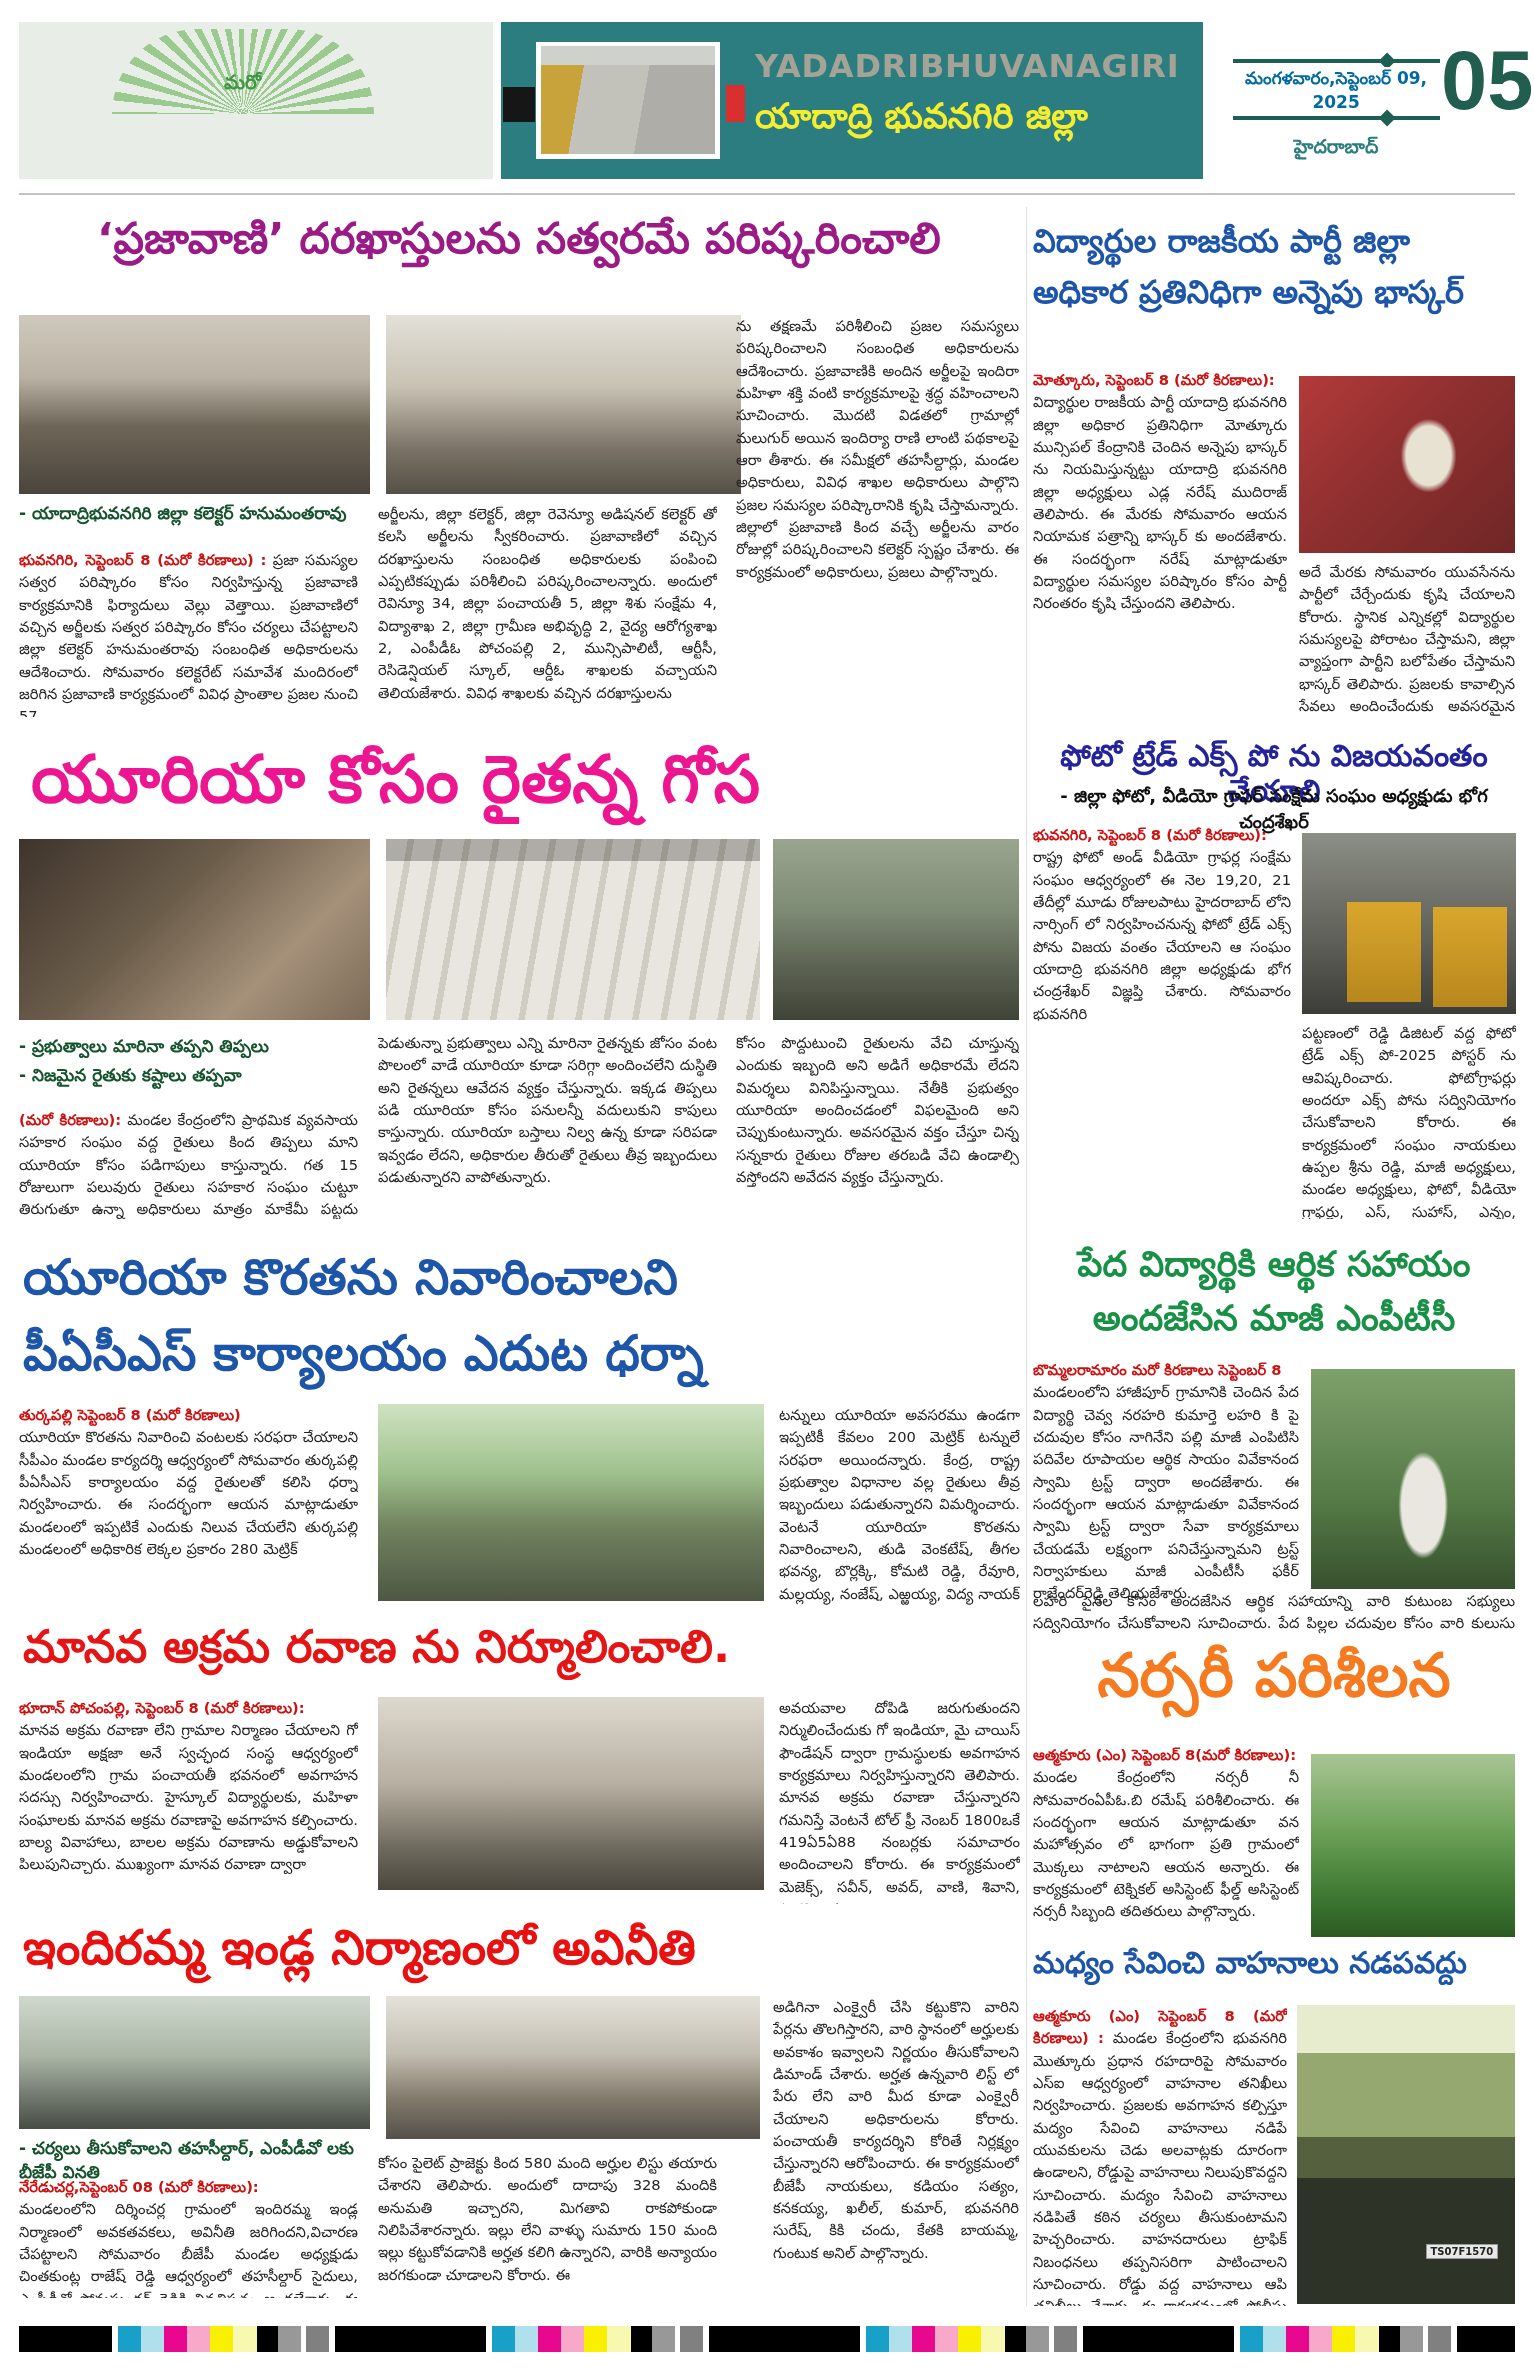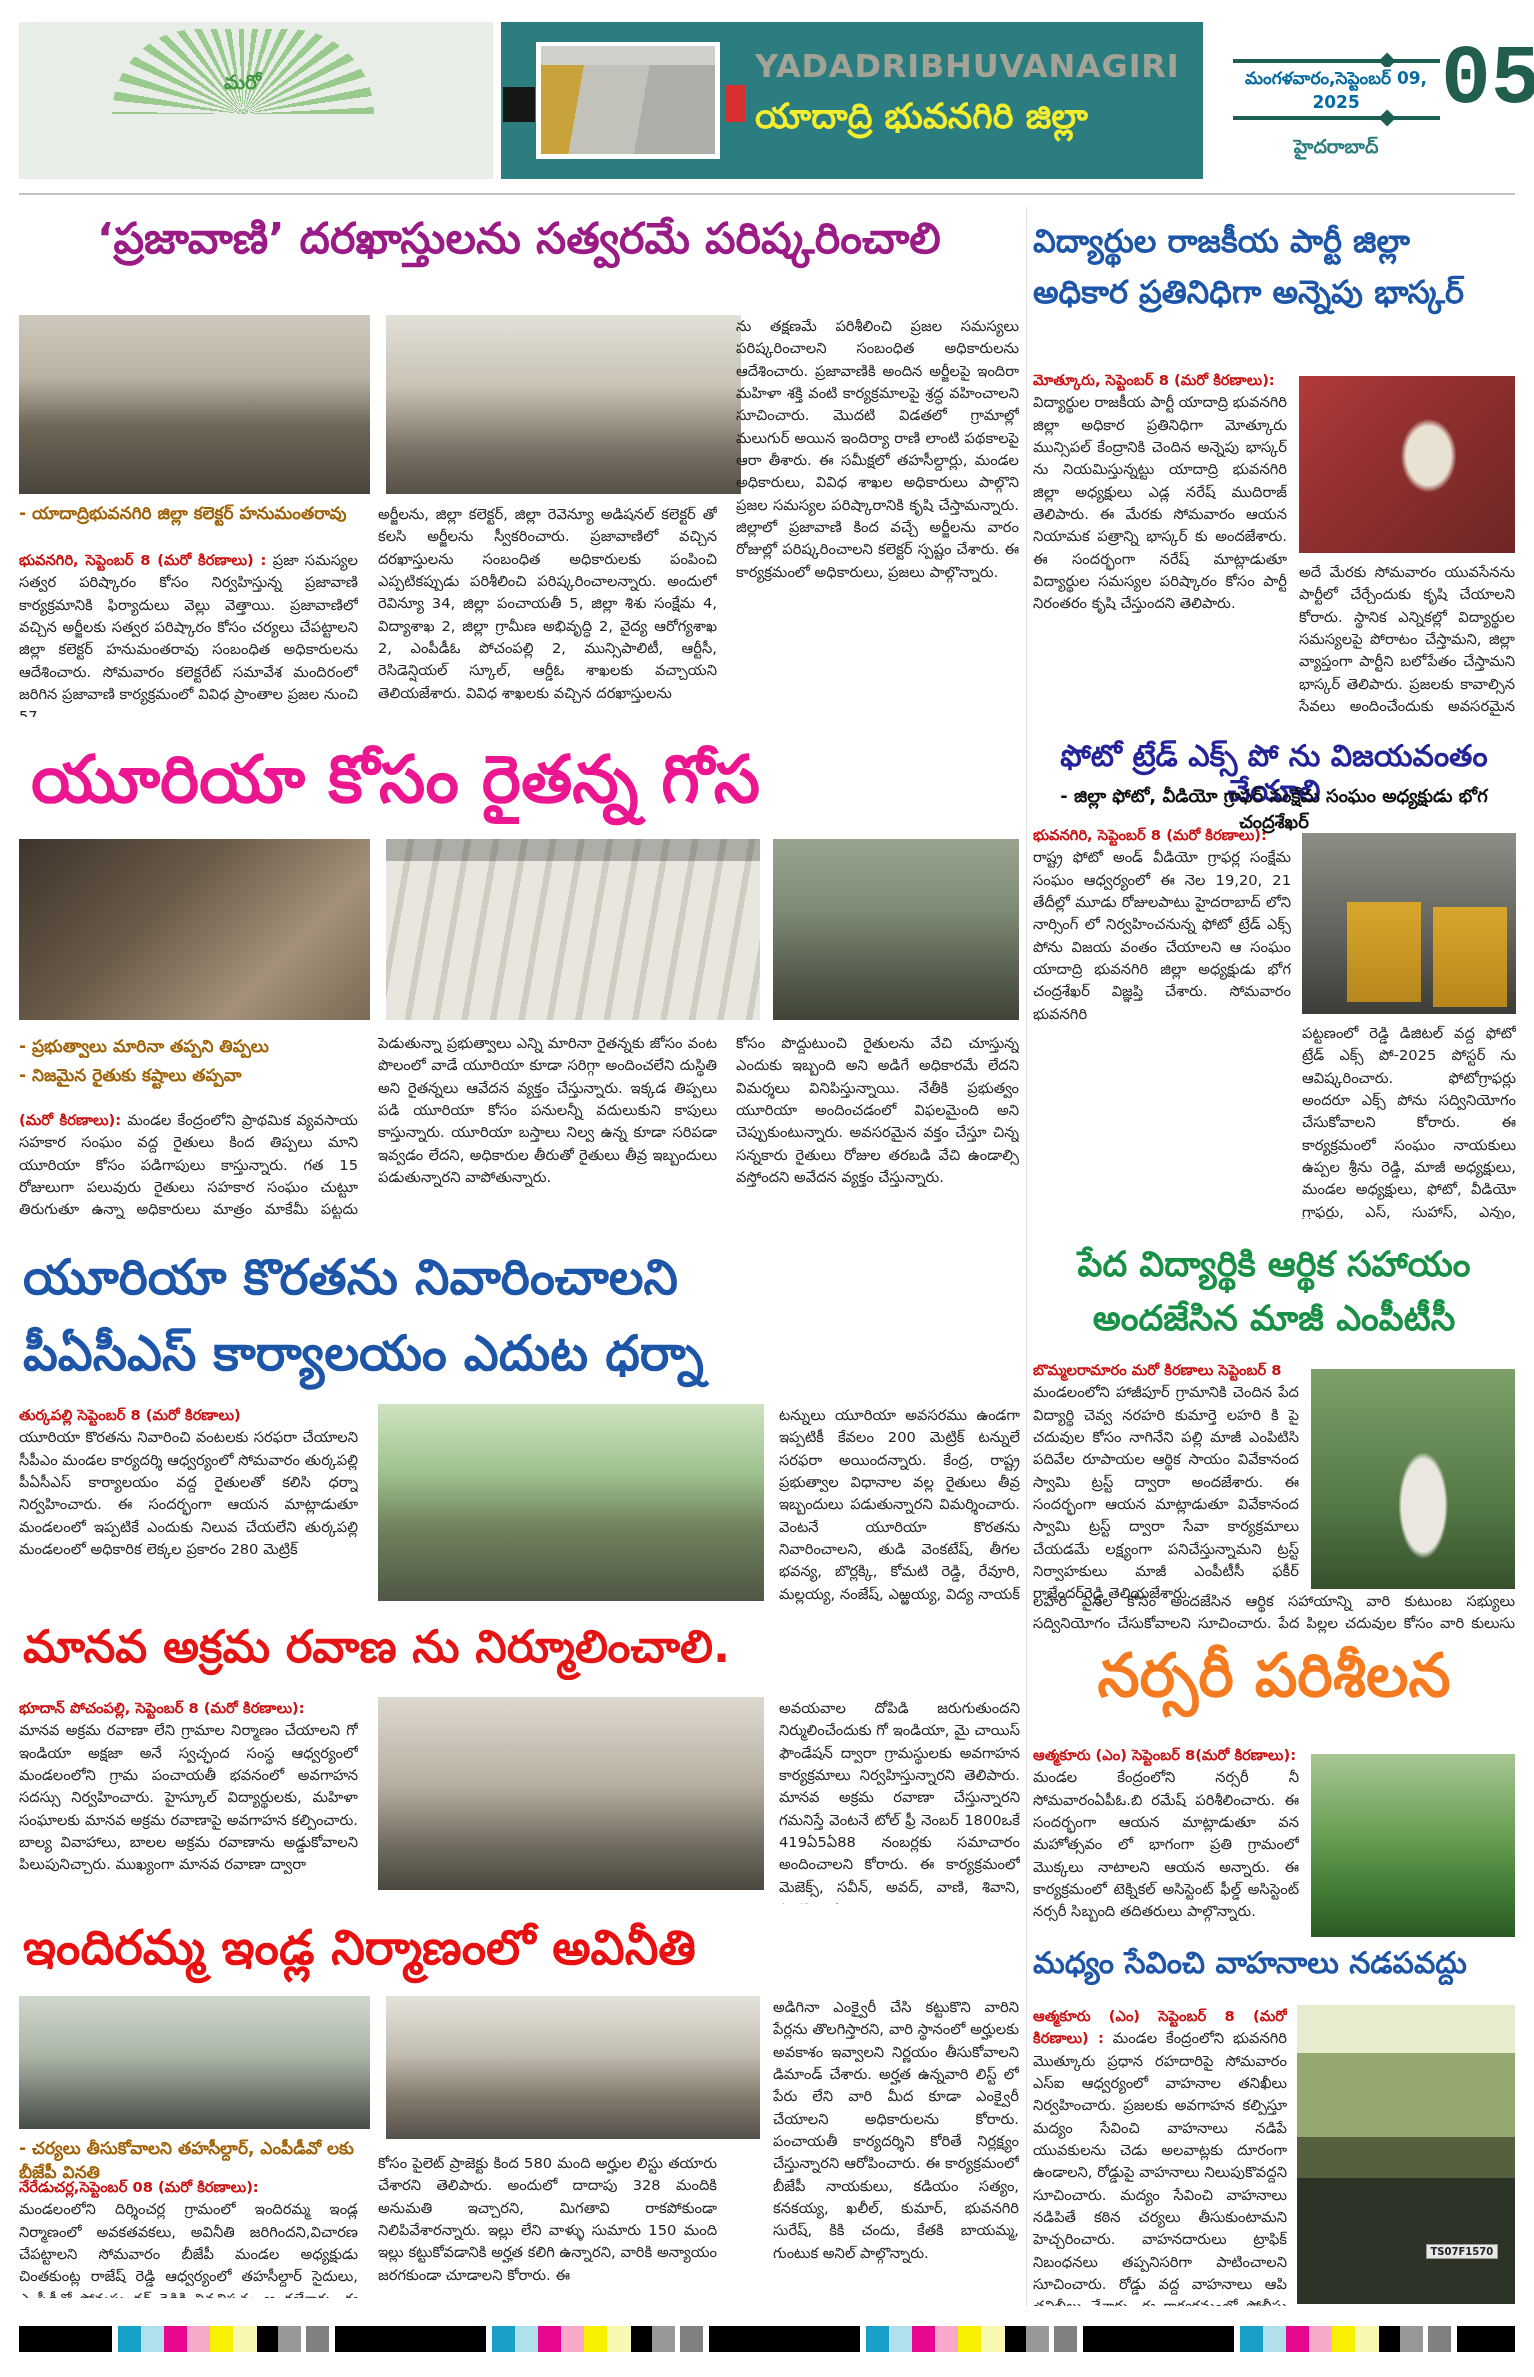--- a/index.html
+++ b/index.html
@@ -23,30 +23,30 @@
         background:linear-gradient(180deg,#cfd2cc 0 18%,rgba(0,0,0,0) 18%),
                    linear-gradient(100deg,#c8a23a 0 24%,#c2c1ba 24% 58%,#aeada7 58% 100%);}
   .b-en{left:254px;top:25px;width:432px;font-size:32px;font-weight:900;color:#a4a396;letter-spacing:0.8px;}
   .b-te{left:254px;top:74px;width:432px;font-size:35px;font-weight:900;color:#f4ee2f;}
   .dateplate{left:1211px;top:21.6px;width:305px;height:157px;background:#fff;}
   .rule{left:21.6px;width:207px;height:4.6px;background:#1d5f55;}
   .rule.r1{top:37px;} .rule.r2{top:94px;}
   .rule .diamond{position:absolute;right:46px;top:-3.9px;width:12.3px;height:12.3px;background:#1d5f55;transform:rotate(45deg);}
   .datebox{left:21.6px;top:45px;width:207px;height:46px;background:#fff;font-size:17px;font-weight:bold;color:#0369a1;
         display:flex;align-items:center;justify-content:center;text-align:center;}
-  .pageno{left:230px;top:17px;width:73px;font-family:Liberation Mono, monospace;font-size:83px;font-weight:bold;color:#215e4e;line-height:1;}
+  .pageno{left:230px;top:17px;width:73px;font-family:Liberation Sans, sans-serif;font-size:83px;font-weight:bold;color:#215e4e;line-height:1;}
   .city{left:21.6px;top:113px;width:207px;text-align:center;font-size:19px;font-weight:bold;color:#2b7d80;}
   .header-rule{left:19px;top:193px;width:1496px;height:1.5px;background:#c2c2c2;}
   .vdivider{left:1026px;top:207px;width:0.8px;height:2099px;background:#e0e0e0;}
 
   
   .hl{font-weight:900;line-height:1.15;}
   .byline{color:#cc1111;font-weight:bold;}
   .body{font-size:14.7px;line-height:1.52;text-align:justify;color:#222;}
-  .cap{font-size:17px;font-weight:bold;color:#a16207;}
+  .cap{font-size:17px;font-weight:bold;color:#14532d;}
   .sub{font-size:18px;font-weight:bold;color:#101010;text-align:center;}
 
   
   .ph{box-sizing:border-box;}
   .ph-meeting1{background:linear-gradient(180deg,#cfc9bd 0%,#b9b2a4 35%,#6e6657 62%,#4a443c 100%);}
   .ph-meeting2{background:linear-gradient(180deg,#e3e0d8 0%,#c8c2b4 40%,#7a7266 75%,#555047 100%);}
   .ph-certificate{background:radial-gradient(93px 123px at 60% 45%,#e8e2d2 0 24%,rgba(0,0,0,0) 30%),
                   linear-gradient(135deg,#b33a3a,#8f2f2f 45%,#6f2626);}
   .ph-man-desk{background:linear-gradient(135deg,#3e342c,#6b5c4a 40%,#a5917a 72%,#7b6a56);}
   .ph-urea{background:linear-gradient(180deg,rgba(0,0,0,.25) 0 12%,rgba(0,0,0,0) 12%),

